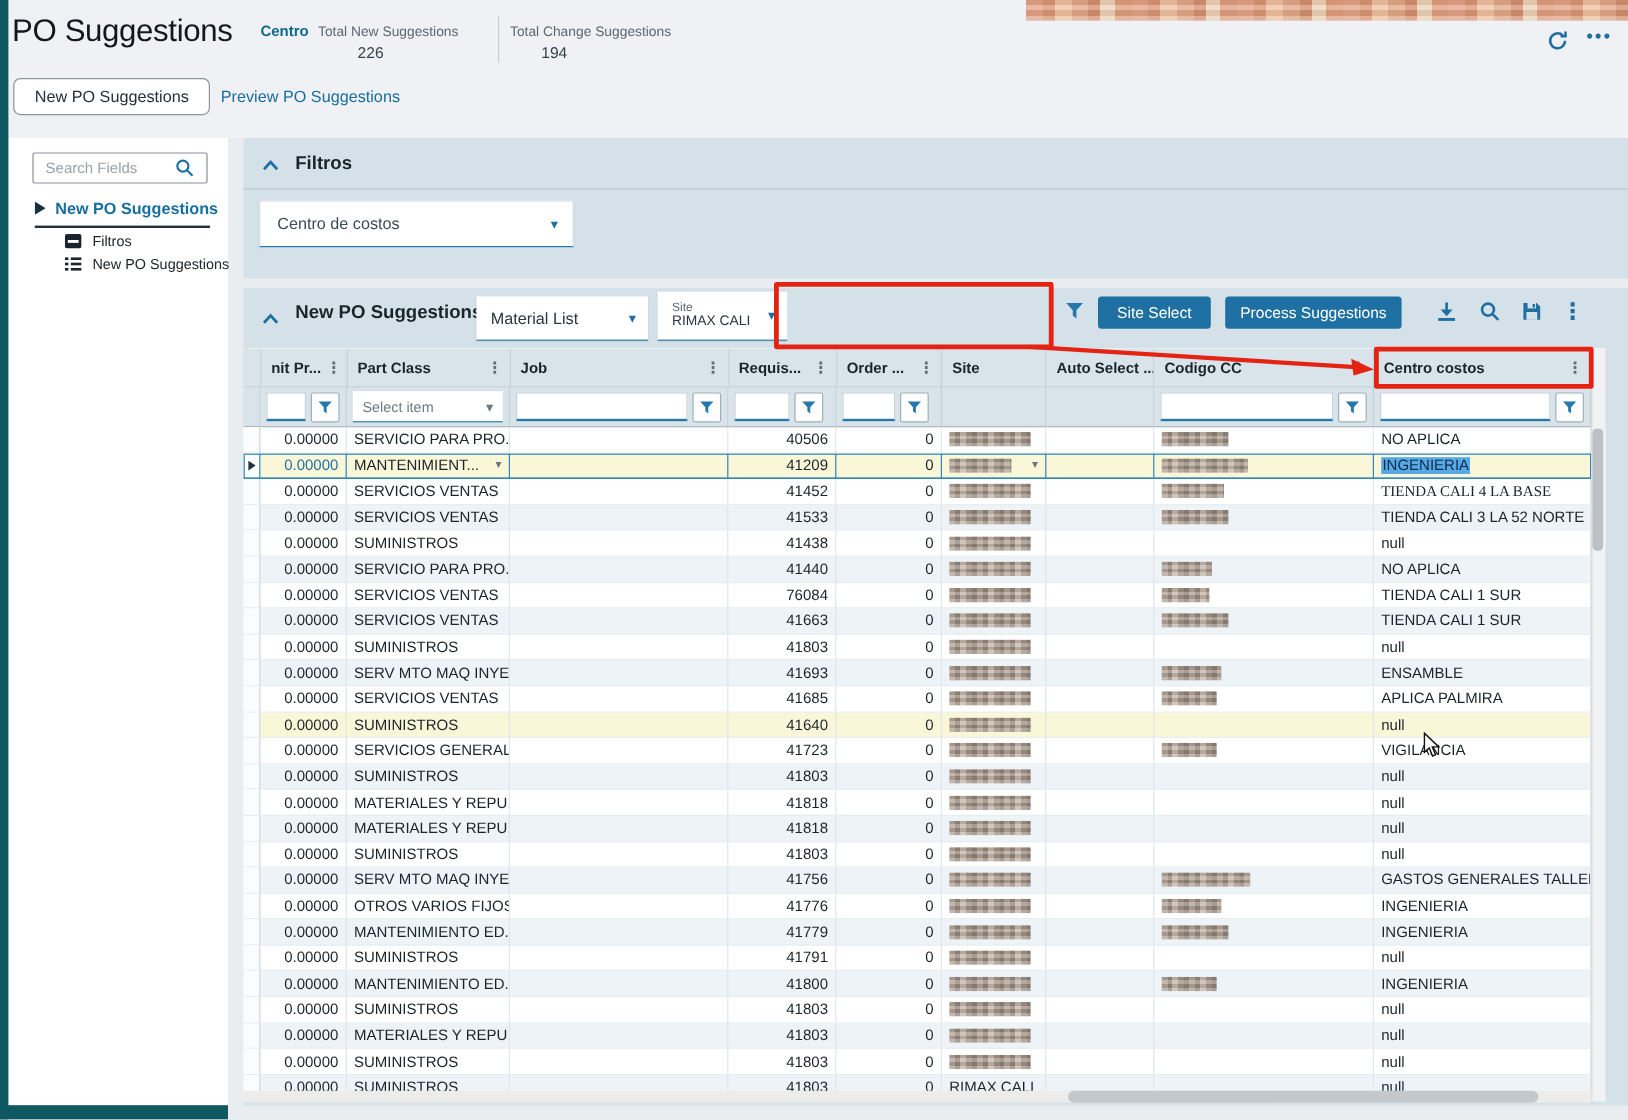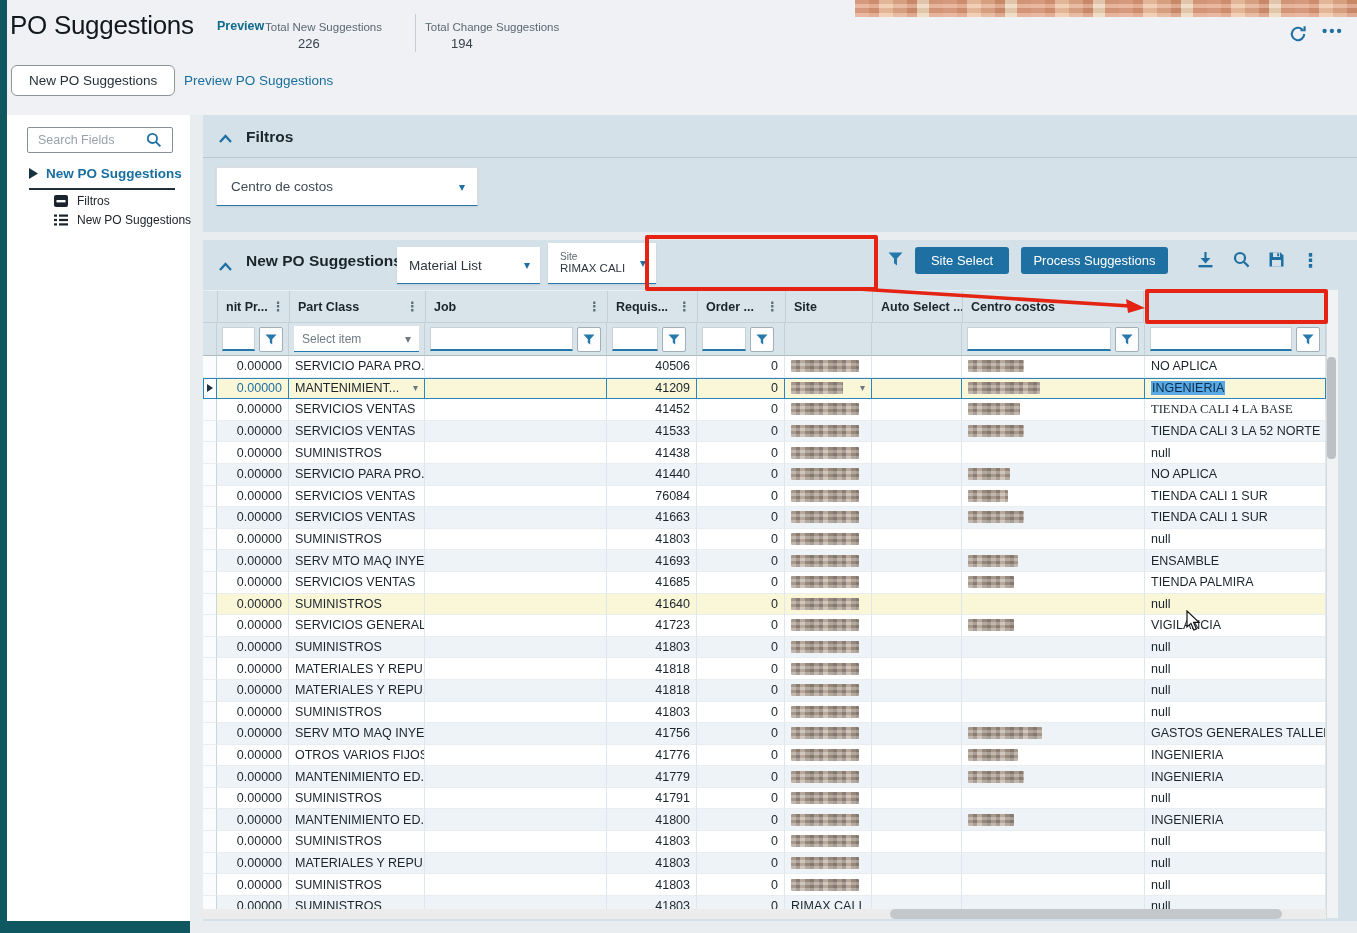--- a/index.html
+++ b/index.html
@@ -137,21 +137,21 @@
   #anno-arrow,#mouse-cursor{pointer-events:none;}
 </style>
 </head>
 <body>
 
 <div id="app">
 
   <div class="abs" id="topband"></div>
   <div class="abs" id="pix-topright"></div>
   <div class="abs" id="page-title">PO Suggestions</div>
-  <div class="abs" id="preview-badge">Preview</div>
+  <div class="abs" id="preview-badge">Centro</div>
   <div class="abs" id="stat1">
     <div class="stat-label">Total New Suggestions</div>
     <div class="stat-value">226</div>
   </div>
   <div class="abs" id="stat-divider"></div>
   <div class="abs" id="stat2">
     <div class="stat-label">Total Change Suggestions</div>
     <div class="stat-value">194</div>
   </div>
   <div class="abs" id="refresh-btn">
@@ -283,20 +283,24 @@
         </div>
       <div class="hcell" style="width:88px">
           <span>Order ...</span>
           <span class="kebab">⋮</span>
         </div>
       <div class="hcell" style="width:87px">
           <span>Site</span>
         </div>
       <div class="hcell" style="width:90px">
           <span>Auto Select ...</span>
+        </div>
+      <div class="hcell" style="width:183px">
+          <span>Codigo CC</span>
+          <span class="kebab">⋮</span>
         </div>
       <div class="hcell" style="width:181px">
           <span>Centro costos</span>
           <span class="kebab">⋮</span>
         </div>
     </div>
     <div class="frow">
       <div class="fcell" style="width:14px"></div>
       <div class="fcell" style="width:72px">
         <input class="flt-input" style="width: 34px;">
@@ -524,21 +528,21 @@
           <div class="cell " style="width: 182px;"></div>
           <div class="cell num" style="width: 90px;">41685</div>
           <div class="cell num" style="width: 88px;">0</div>
           <div class="cell " style="width: 87px;">
             <i class="pix" style="width: 68px;"></i>
           </div>
           <div class="cell " style="width: 90px;"></div>
           <div class="cell " style="width: 183px;">
             <i class="pix" style="width: 46px;"></i>
           </div>
-          <div class="cell " style="width: 181px;">TIENDA PALMIRA</div>
+          <div class="cell " style="width: 181px;">APLICA PALMIRA</div>
         </div>
         <div class="row dirty">
           <div class="cell marker" style="width: 14px;"></div>
           <div class="cell num cell-unit" style="width: 72px;">0.00000</div>
           <div class="cell " style="width: 136px;">SUMINISTROS</div>
           <div class="cell " style="width: 182px;"></div>
           <div class="cell num" style="width: 90px;">41640</div>
           <div class="cell num" style="width: 88px;">0</div>
           <div class="cell " style="width: 87px;">
             <i class="pix" style="width: 68px;"></i>

